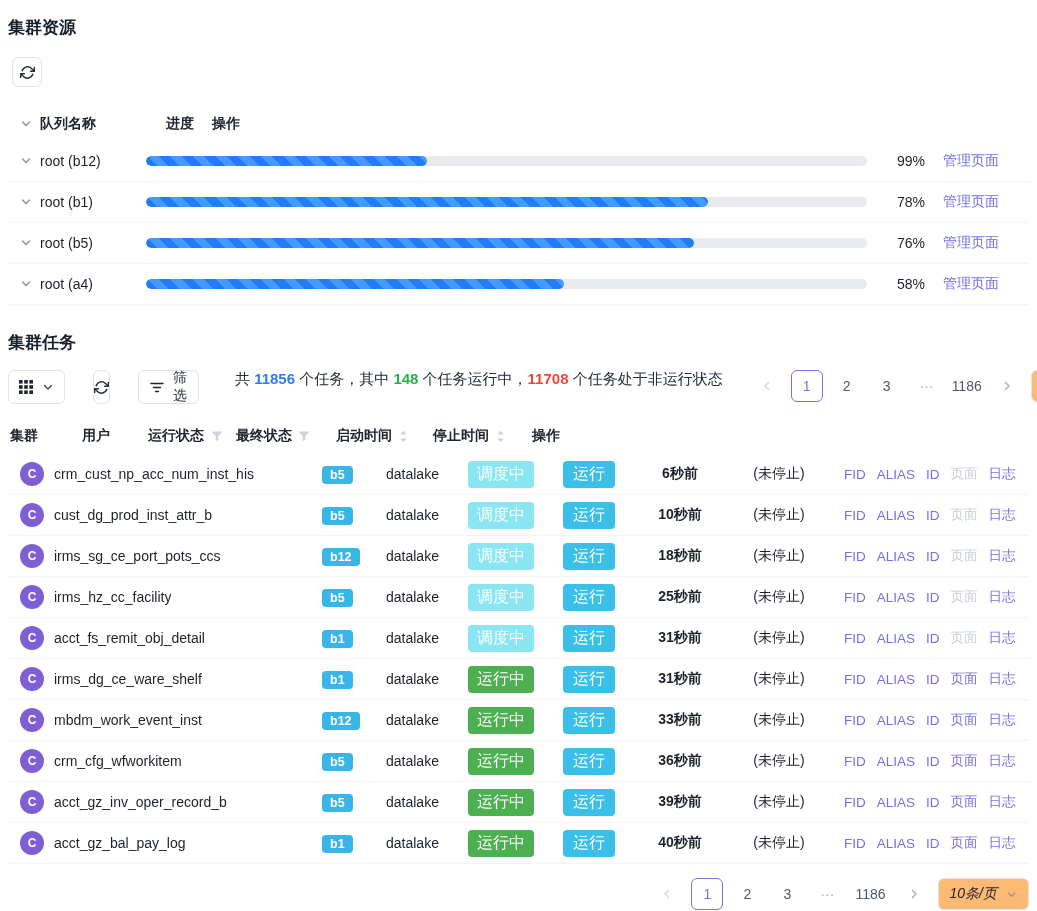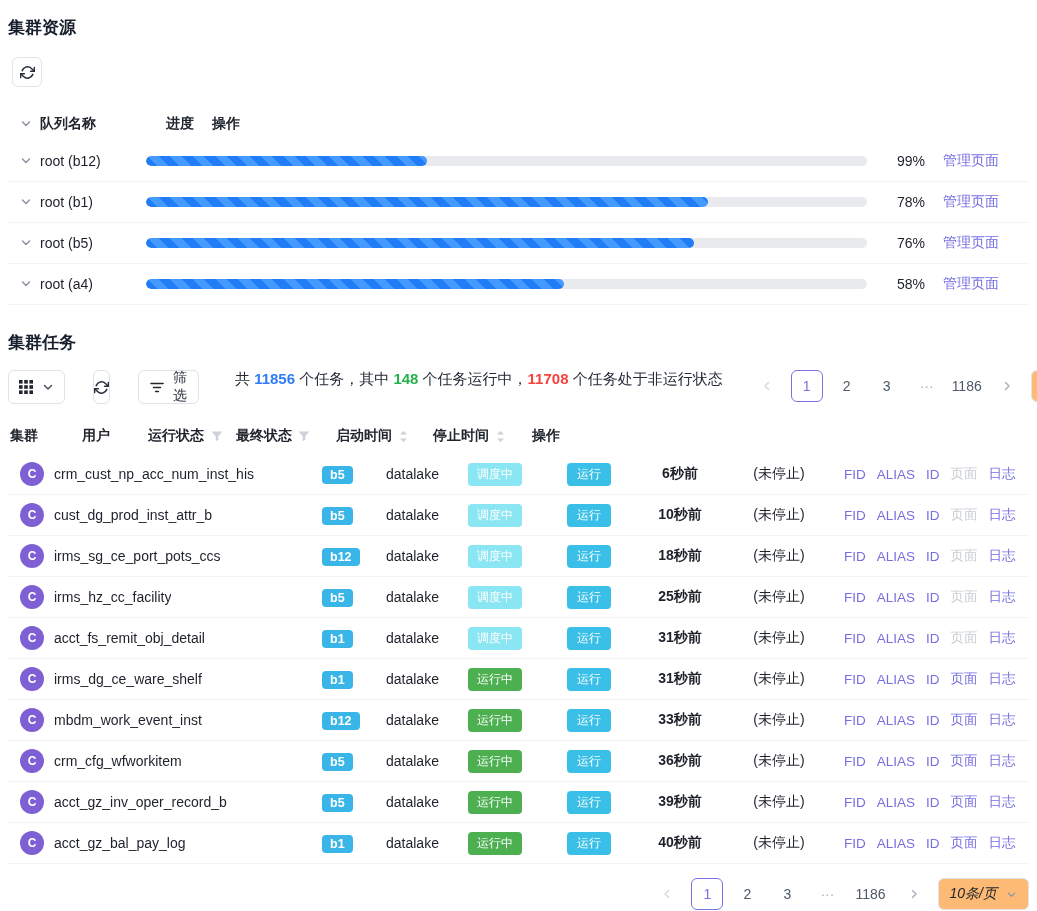--- a/index.html
+++ b/index.html
@@ -72,21 +72,21 @@
   .t-header .c-stop { padding-left:15px; }
   .t-row .c-stop { justify-content:center; }
   .c-act { width:201px; padding-left:16px; display:flex; align-items:center; gap:11px; white-space:nowrap; }
   .c-act .link { font-size:13.5px; }
   .c-act .link.disabled { color:#c9cdd4; cursor:default; }
 
   .avatar { width:24px; height:24px; flex:0 0 24px; border-radius:50%; background:#7e60d4; color:#fff;
     font-size:12px; font-weight:700; display:flex; align-items:center; justify-content:center; }
   .task-label { overflow:hidden; text-overflow:ellipsis; white-space:nowrap; }
   .badge { color:#fff; font-weight:700; font-size:12.5px; border-radius:4px; padding:2px 8px; }
-  .tag { font-size:12px; color:#fff; border-radius:4px; padding:3px 9px; }
+  .tag { font-size:16px; color:#fff; border-radius:4px; padding:3px 9px; }
 
   .bottom-bar { display:flex; justify-content:flex-end; margin-top:14px; }
 </style>
 </head>
 <body>
 
 <div class="page">
 
   <h2 class="section-title">集群资源</h2>
 

